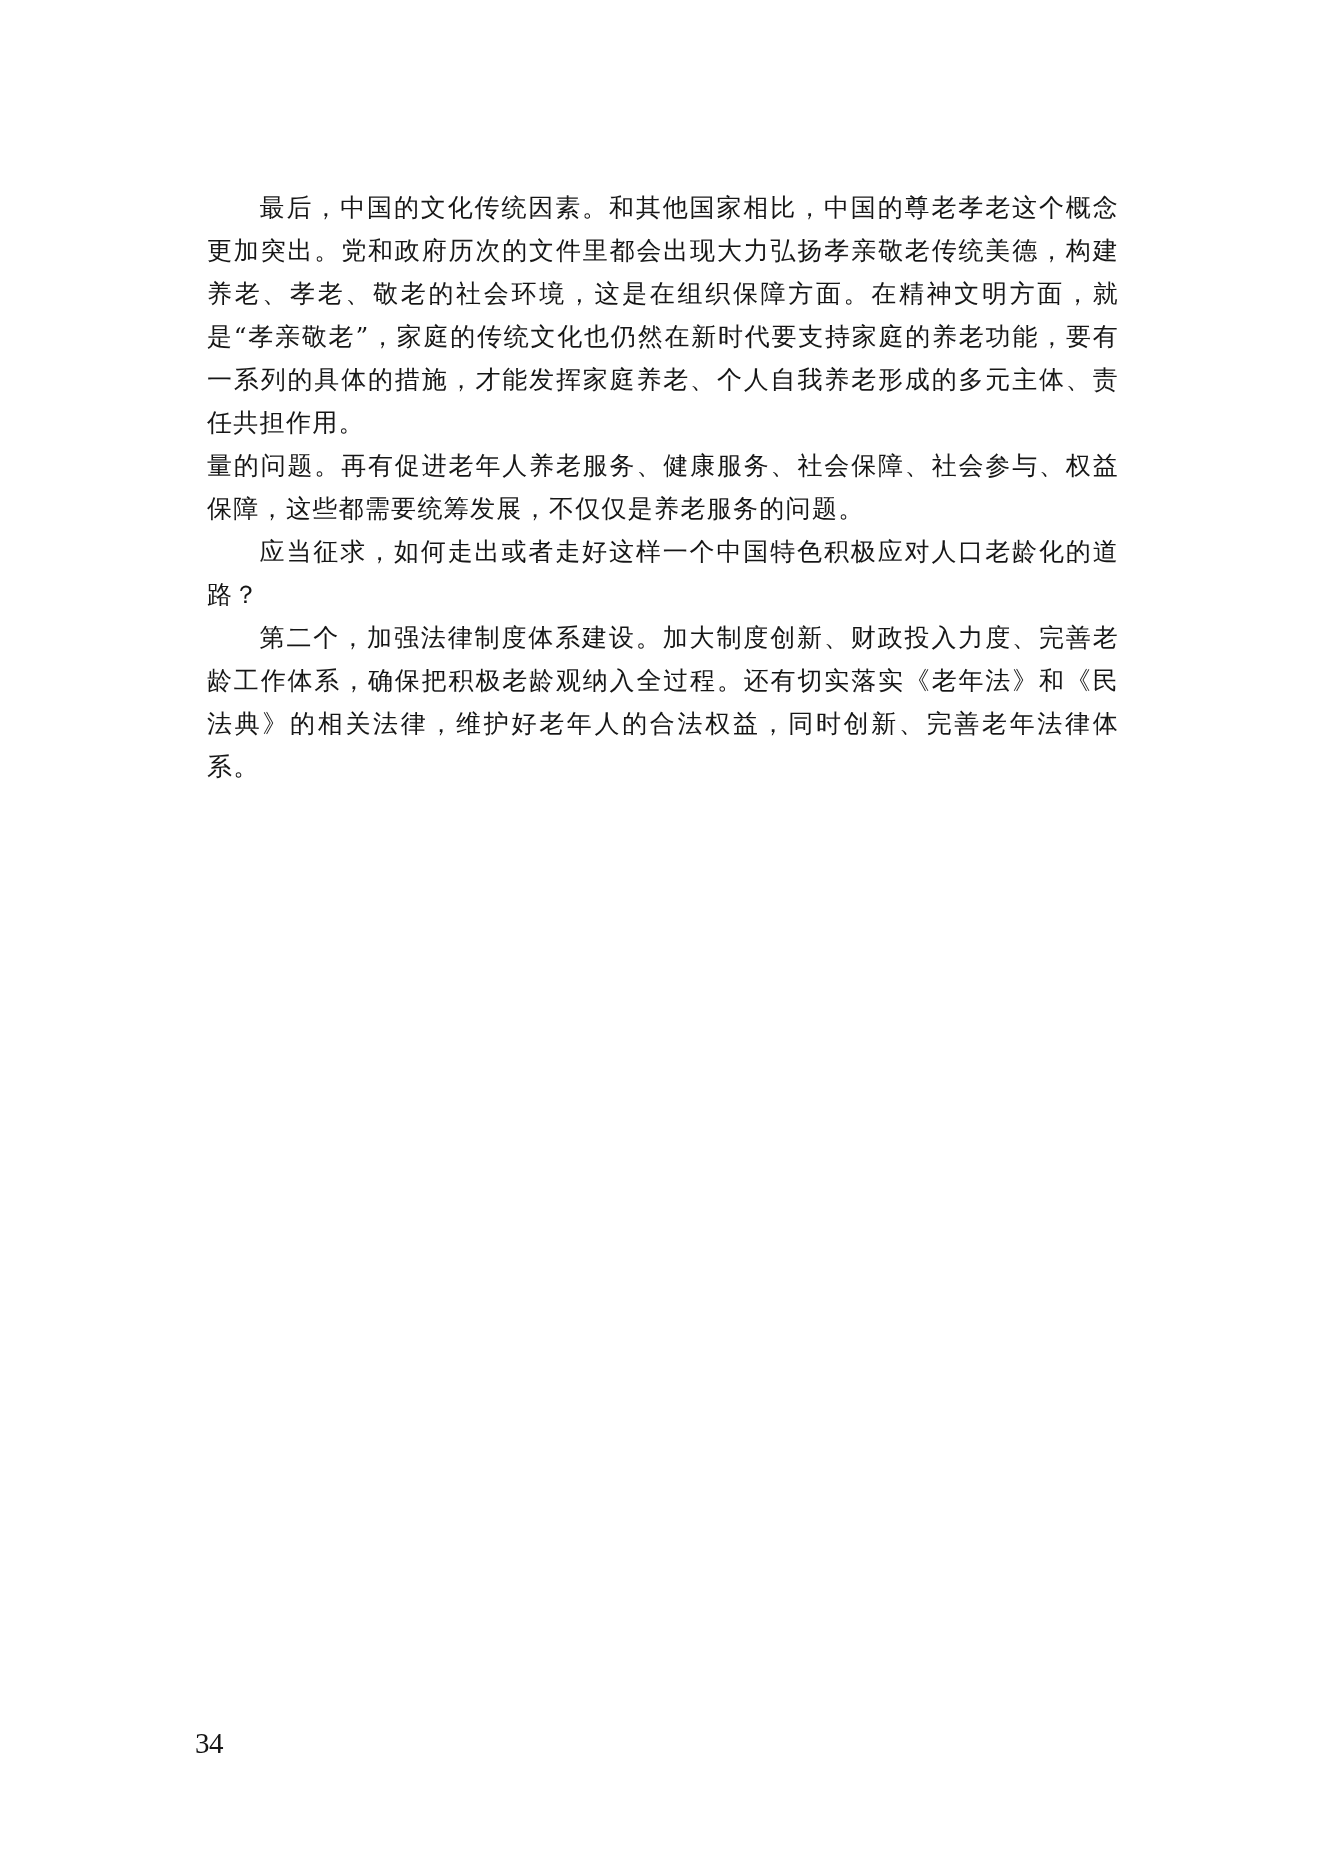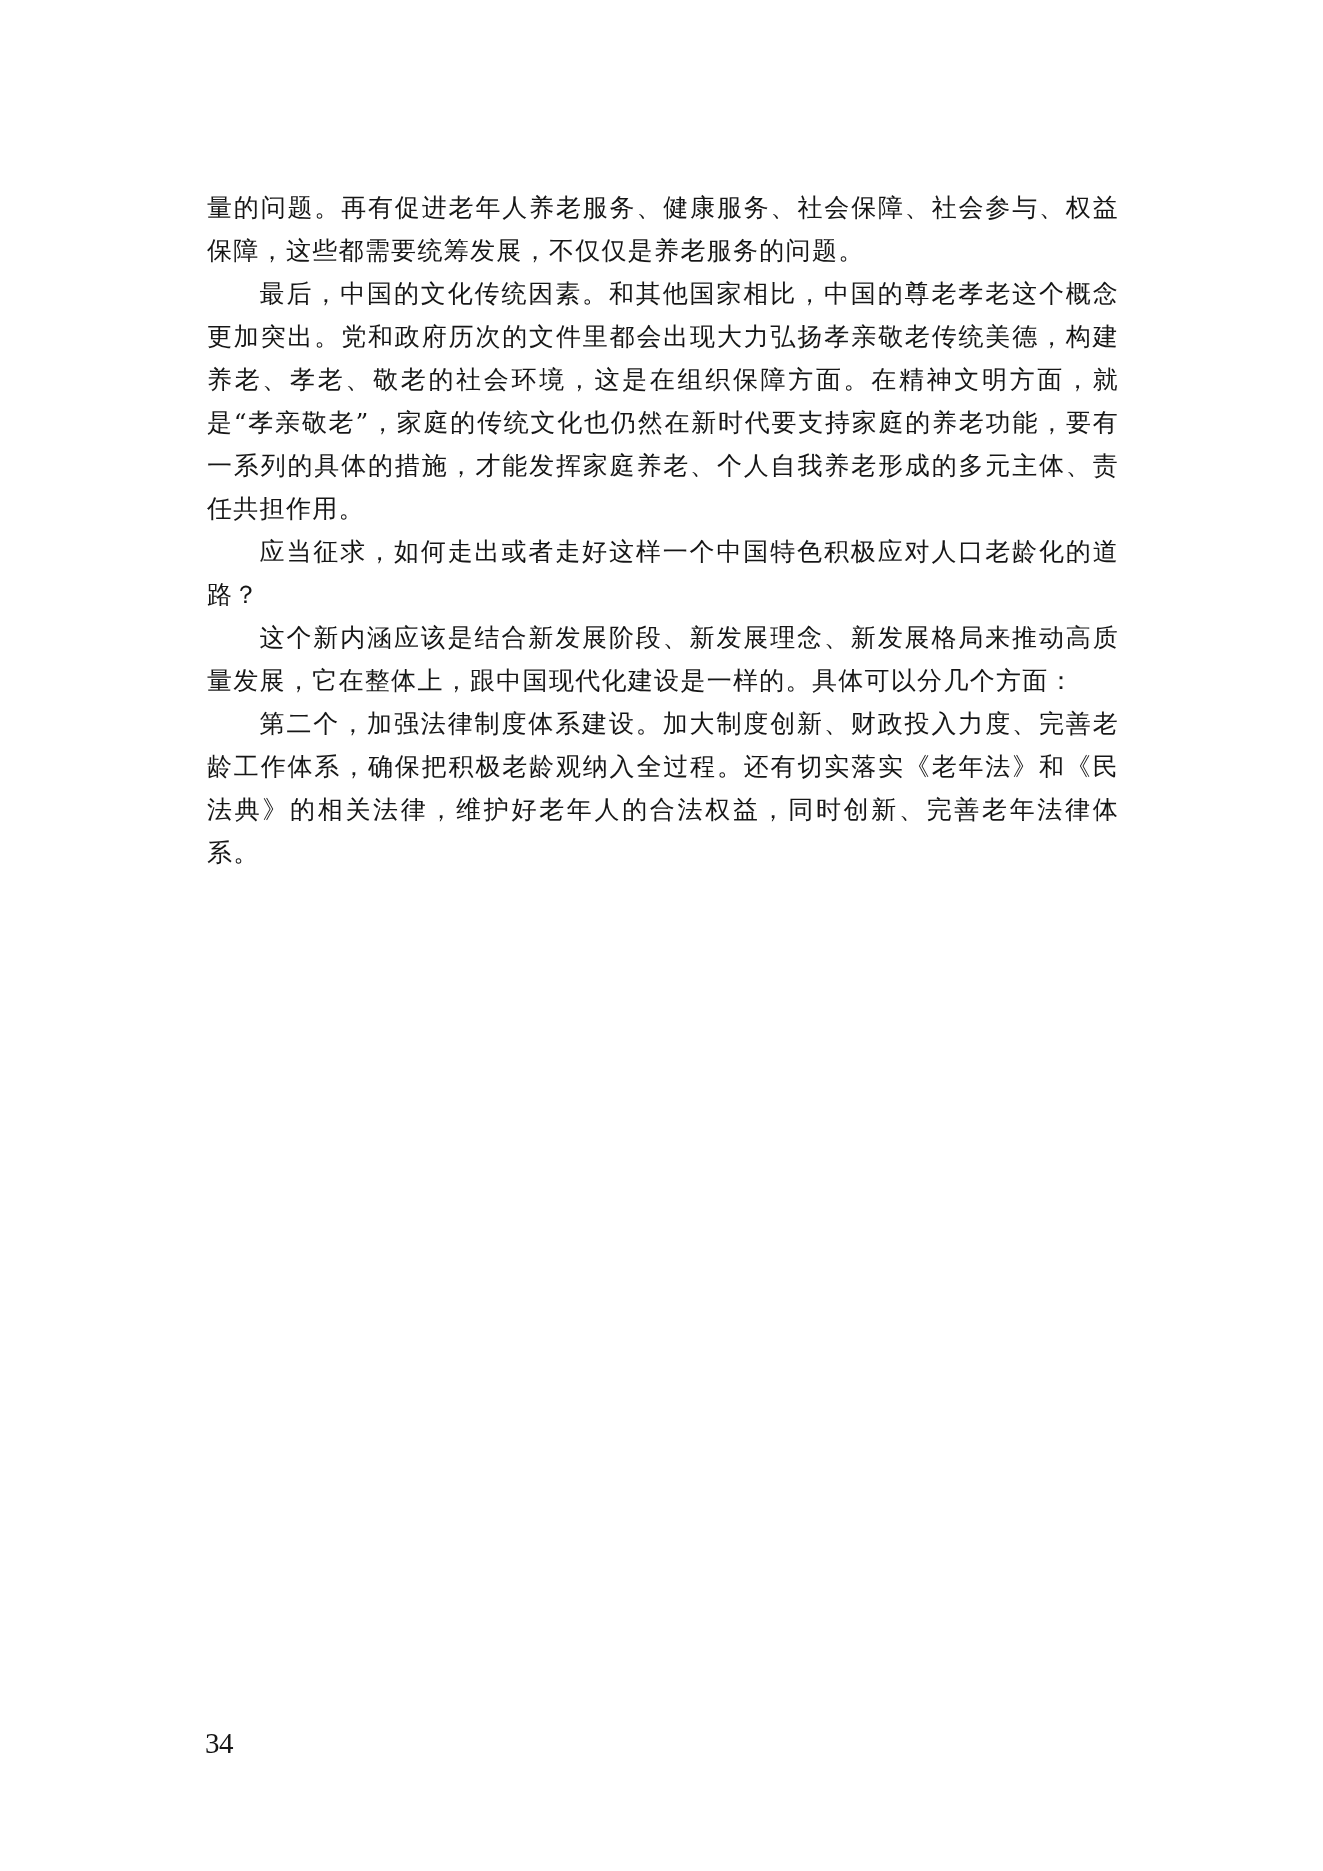--- a/index.html
+++ b/index.html
@@ -37,35 +37,34 @@
     }
     .para {
       margin: 0;
       padding: 0;
     }
     .para.indent {
       text-indent: 2.1em;
     }
     .page-number {
       position: absolute;
-      left: 205px;
+      left: 195px;
       top: 1727px;
       font-family: "Liberation Serif", "DejaVu Serif", serif;
       font-size: 29px;
       color: #161616;
       line-height: 32px;
       letter-spacing: -0.5px;
     }
   </style>
 </head>
 <body>
 
 <div class="page">
   <div class="body-text">
+    <p class="para indent">最后，中国的文化传统因素。和其他国家相比，中国的尊老孝老这个概念更加突出。党和政府历次的文件里都会出现大力弘扬孝亲敬老传统美德，构建养老、孝老、敬老的社会环境，这是在组织保障方面。在精神文明方面，就是“孝亲敬老”，家庭的传统文化也仍然在新时代要支持家庭的养老功能，要有一系列的具体的措施，才能发挥家庭养老、个人自我养老形成的多元主体、责任共担作用。</p>
     <p class="para">量的问题。再有促进老年人养老服务、健康服务、社会保障、社会参与、权益保障，这些都需要统筹发展，不仅仅是养老服务的问题。</p>
-    <p class="para indent">最后，中国的文化传统因素。和其他国家相比，中国的尊老孝老这个概念更加突出。党和政府历次的文件里都会出现大力弘扬孝亲敬老传统美德，构建养老、孝老、敬老的社会环境，这是在组织保障方面。在精神文明方面，就是“孝亲敬老”，家庭的传统文化也仍然在新时代要支持家庭的养老功能，要有一系列的具体的措施，才能发挥家庭养老、个人自我养老形成的多元主体、责任共担作用。</p>
     <p class="para indent">应当征求，如何走出或者走好这样一个中国特色积极应对人口老龄化的道路？</p>
-    <p class="para indent">这个新内涵应该是结合新发展阶段、新发展理念、新发展格局来推动高质量发展，它在整体上，跟中国现代化建设是一样的。具体可以分几个方面：</p>
     <p class="para indent">第二个，加强法律制度体系建设。加大制度创新、财政投入力度、完善老龄工作体系，确保把积极老龄观纳入全过程。还有切实落实《老年法》和《民法典》的相关法律，维护好老年人的合法权益，同时创新、完善老年法律体系。</p>
   </div>
 
   <div class="page-number">34</div>
 </div>
 
 </body></html>

